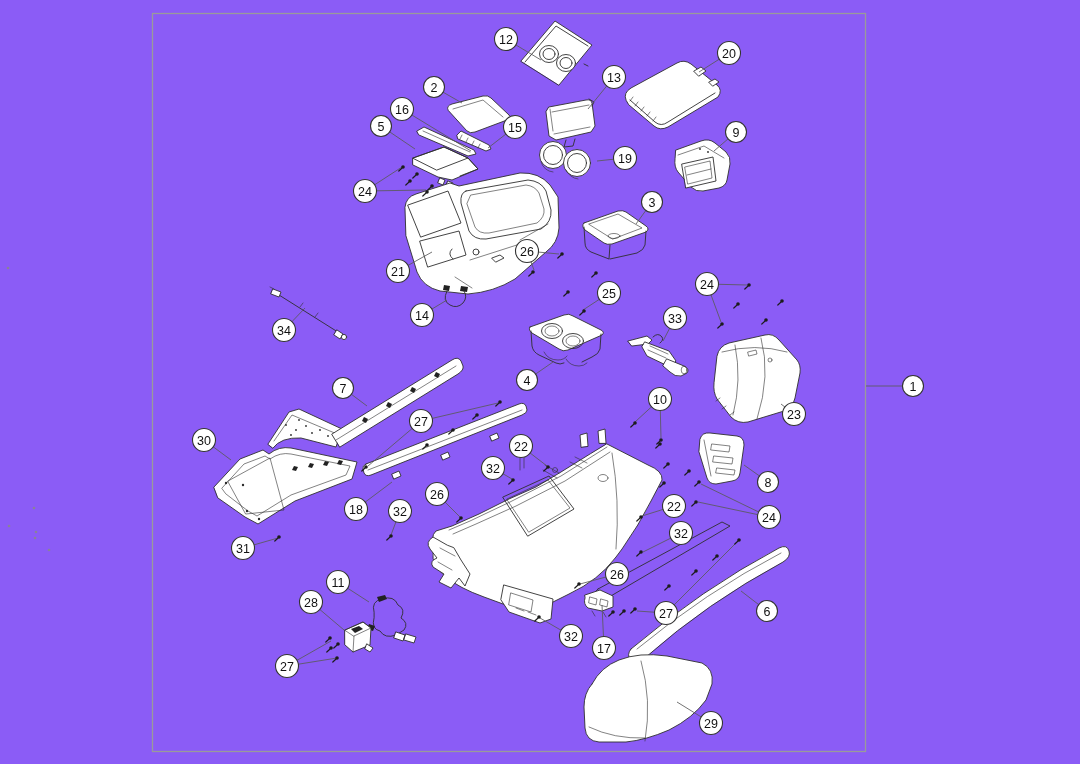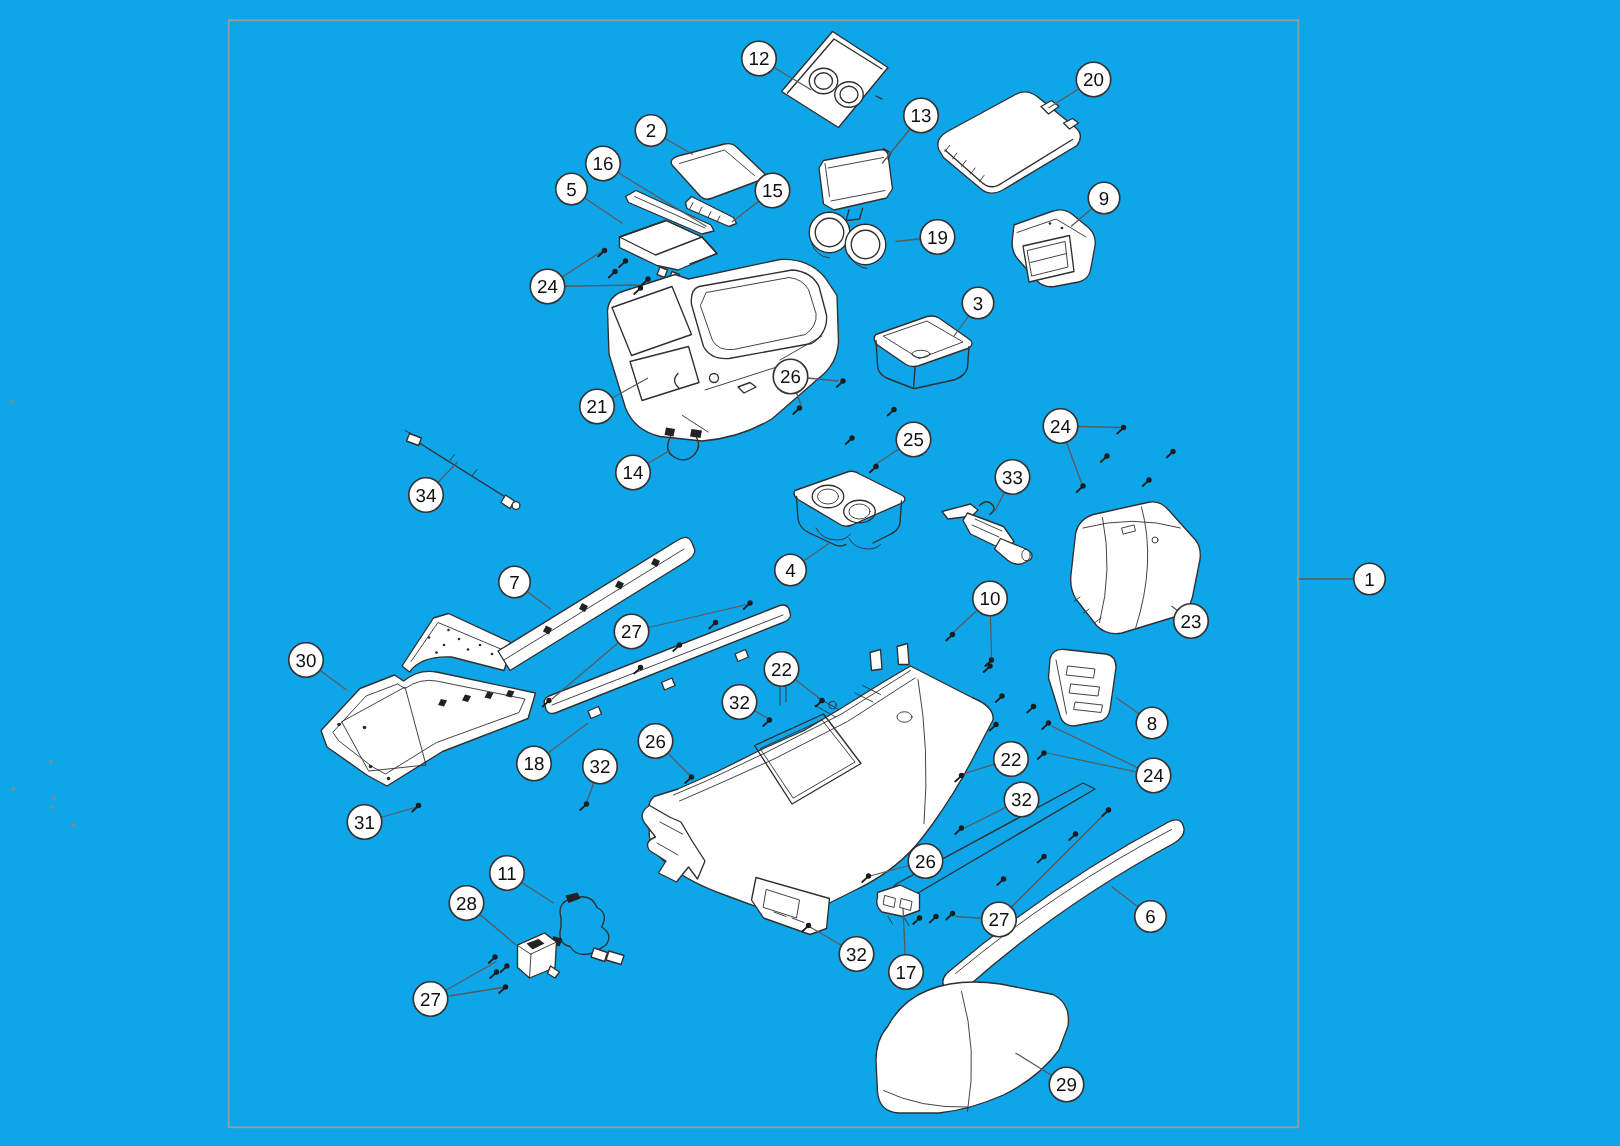--- a/index.html
+++ b/index.html
@@ -1,17 +1,17 @@
 <!DOCTYPE html>
 <html><head>
 <meta charset="utf-8">
 <title>Exploded Parts Diagram</title>
 <style>
   html,body{margin:0;padding:0;background:#fff;}
-  .stage{position:relative;width:1080px;height:764px;background:#0ea5e9;overflow:hidden;
+  .stage{position:relative;width:1080px;height:764px;background:#8b5cf6;overflow:hidden;
          font-family:"Liberation Sans",sans-serif;}
   svg{display:block;}
   
   #parts path, #parts ellipse, #parts circle, #parts rect, #parts line{
     stroke:#2f2f2f; stroke-width:.9; fill:none; stroke-linejoin:round; stroke-linecap:round;
   }
   #parts .w{fill:#ffffff;}
   #parts .dk{fill:#222; stroke:none;}
   #parts .dot{fill:#2a2a2a; stroke:none;}
   #parts .thin{stroke-width:.6;}

